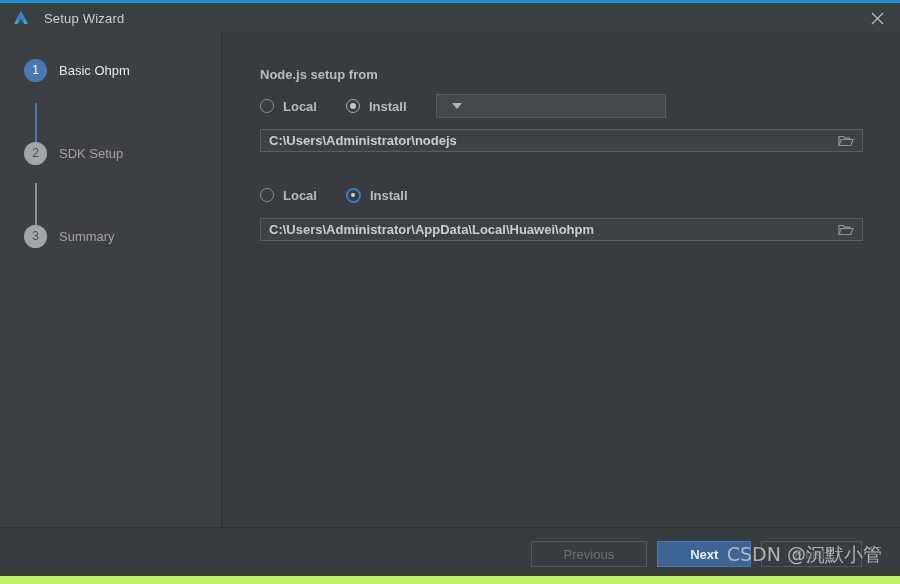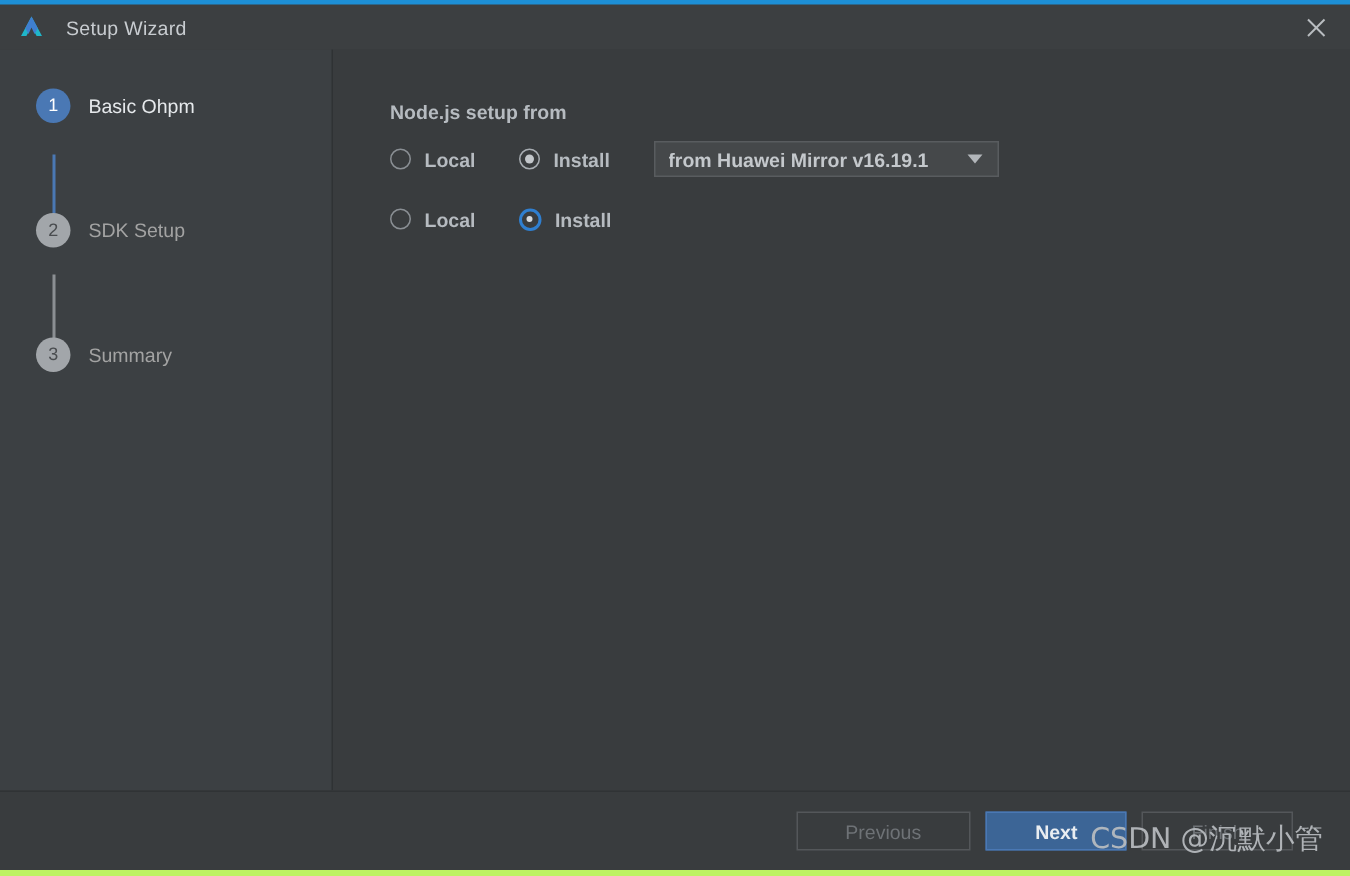--- a/index.html
+++ b/index.html
@@ -10,21 +10,21 @@
   }
   * { box-sizing: border-box; }
 
   .window {
     position: relative;
     width: 900px;
     height: 584px;
     background: #393c3e;
     font-family: "Liberation Sans", sans-serif;
     overflow: hidden;
-    border-bottom: 4px solid #bef264;
+    border-bottom: 8px solid #bef264;
   }
 
   
   .titlebar {
     position: absolute;
     top: 0; left: 0;
     width: 900px;
     height: 33px;
     background: #3c3f41;
     border-top: 3px solid #1d8fd6;
@@ -322,40 +322,57 @@
       <div class="radio-row">
         <span class="radio">
           <span class="radio-dot"></span>
           <span class="radio-text">Local</span>
         </span>
         <span class="radio">
           <span class="radio-dot sel-grey"></span>
           <span class="radio-text">Install</span>
         </span>
         <span class="combo">
-          <span class="combo-value">from Huawei Mirror v16.19.1</span>
           <span class="combo-arrow"></span>
         </span>
       </div>
 
+      <div class="path-field">
+        <span class="path-value">C:\Users\Administrator\nodejs</span>
+        <span class="folder-icon">
+          <svg width="16" height="14" viewBox="0 0 16 14">
+            <path d="M1 11.5 L3.2 5.5 L15 5.5 L12.8 11.5 Z" fill="none" stroke="#8f9398" stroke-width="1.2"></path>
+            <path d="M1 11.5 L1 2.5 L5.4 2.5 L6.8 4.2 L11.6 4.2 L11.6 5.5" fill="none" stroke="#8f9398" stroke-width="1.2"></path>
+          </svg>
+        </span>
+      </div>
 
       <div class="gap-block"></div>
 
 
       <div class="radio-row">
         <span class="radio">
           <span class="radio-dot"></span>
           <span class="radio-text">Local</span>
         </span>
         <span class="radio">
           <span class="radio-dot sel-blue"></span>
           <span class="radio-text">Install</span>
         </span>
       </div>
 
+      <div class="path-field">
+        <span class="path-value">C:\Users\Administrator\AppData\Local\Huawei\ohpm</span>
+        <span class="folder-icon">
+          <svg width="16" height="14" viewBox="0 0 16 14">
+            <path d="M1 11.5 L3.2 5.5 L15 5.5 L12.8 11.5 Z" fill="none" stroke="#8f9398" stroke-width="1.2"></path>
+            <path d="M1 11.5 L1 2.5 L5.4 2.5 L6.8 4.2 L11.6 4.2 L11.6 5.5" fill="none" stroke="#8f9398" stroke-width="1.2"></path>
+          </svg>
+        </span>
+      </div>
 
     </div>
   </div>
 
   <div class="footer">
     <div class="btn disabled">Previous</div>
     <div class="btn primary">Next</div>
     <div class="btn disabled">Finish</div>
   </div>
 

